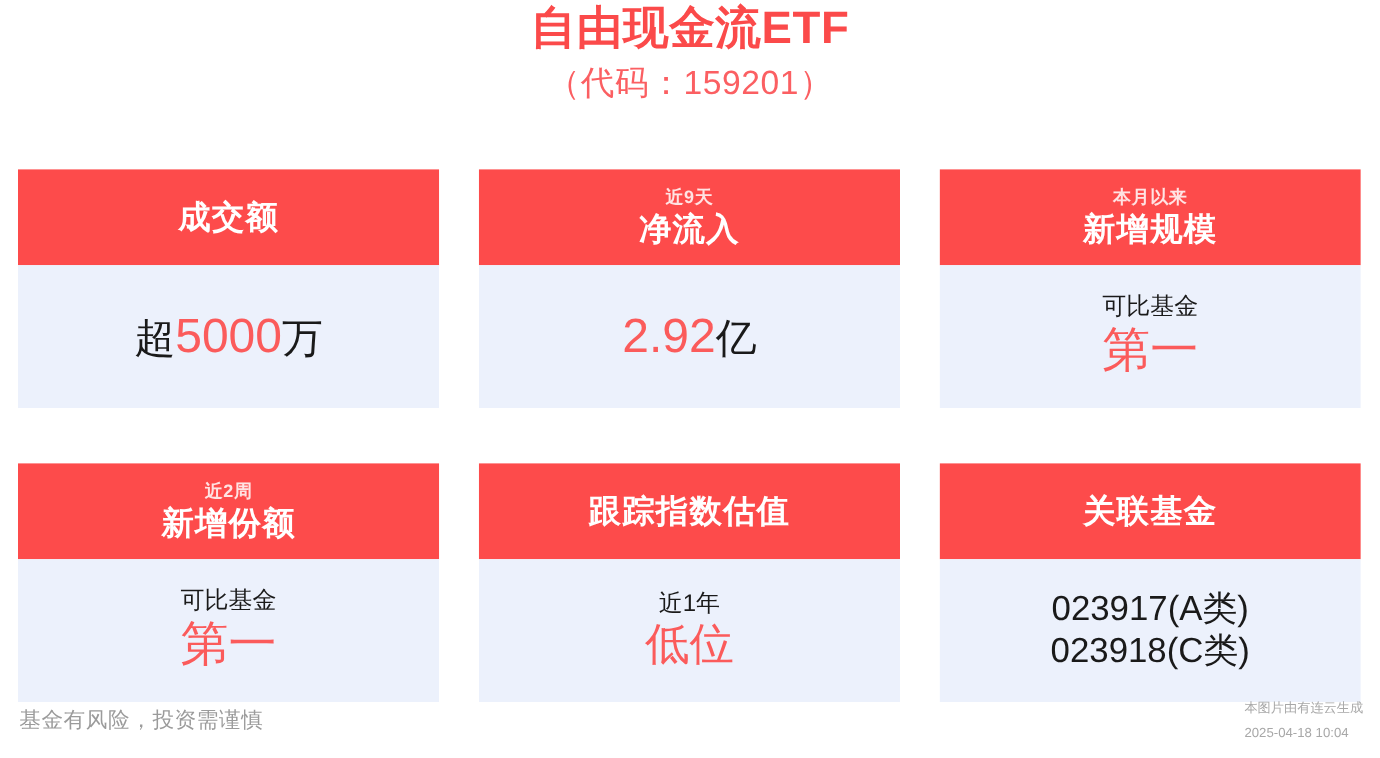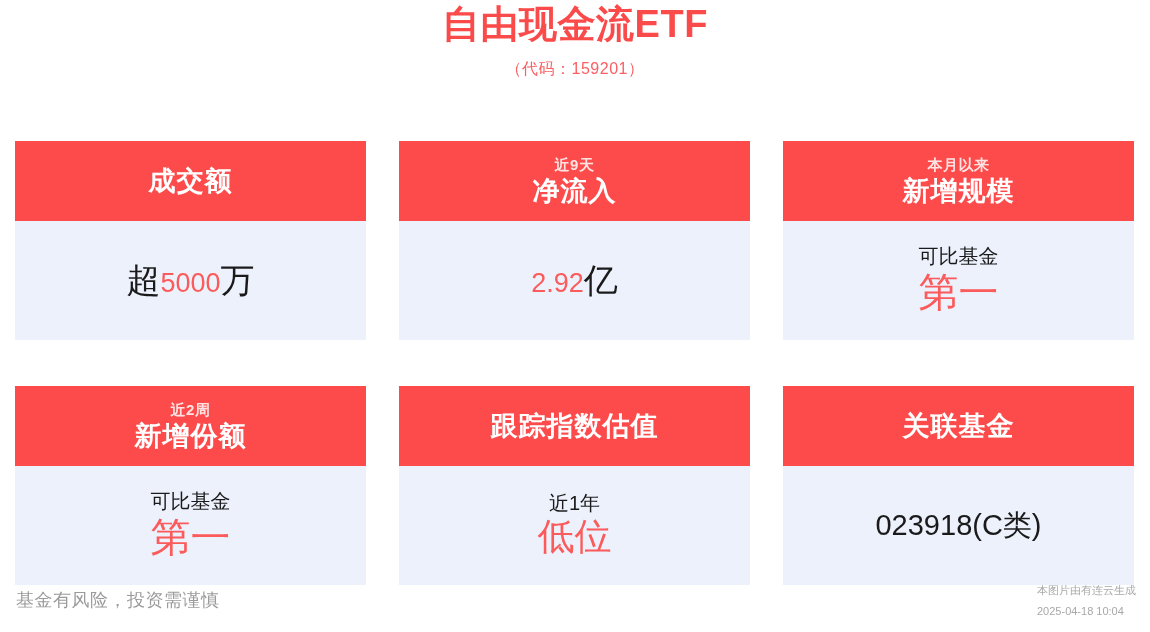--- a/index.html
+++ b/index.html
@@ -21,21 +21,21 @@
     text-align: center;
   }
   .page-title {
     font-size: 38px;
     font-weight: bold;
     color: #fb4a4a;
     line-height: 48px;
     letter-spacing: 0.5px;
   }
   .page-subtitle {
-    font-size: 16px;
+    font-size: 28px;
     font-weight: normal;
     color: #fb5f62;
     line-height: 34px;
     margin-top: 4px;
     letter-spacing: 0.5px;
   }
 
   
   .card-grid {
     position: absolute;
@@ -93,21 +93,21 @@
   .line {
     line-height: 1.18;
     white-space: nowrap;
   }
   .line.big-dark {
     font-size: 34px;
     color: #1a1a1a;
   }
   .line.big-dark .accent {
     color: #fb5b5b;
-    font-size: 27px;
+    font-size: 40px;
   }
   .line.med-dark {
     font-size: 20px;
     color: #1a1a1a;
   }
   .line.accent-line {
     font-size: 40px;
     color: #fb5b5b;
   }
   .line.accent-line.large {
@@ -199,20 +199,21 @@
       <div class="line accent-line large">低位</div>
     </div>
   </div>
 
   <div class="card">
     <div class="card-header single">
 
       <div class="card-header-main">关联基金</div>
     </div>
     <div class="card-body">
+      <div class="line code-line">023917(A类)</div>
       <div class="line code-line">023918(C类)</div>
     </div>
   </div>
 
 </div>
 
 <div class="footer-left">基金有风险，投资需谨慎</div>
 <div class="footer-right">
   <div>本图片由有连云生成</div>
   <div>2025-04-18 10:04</div>

